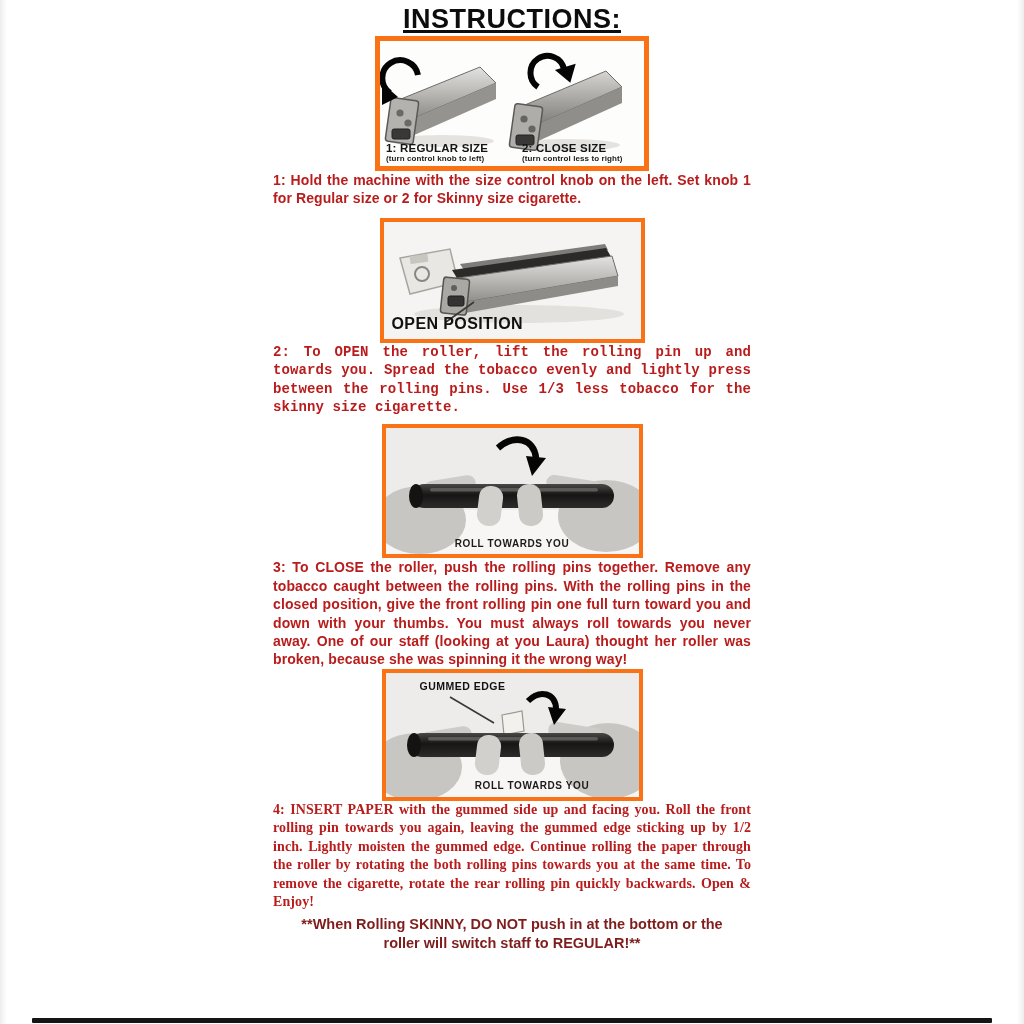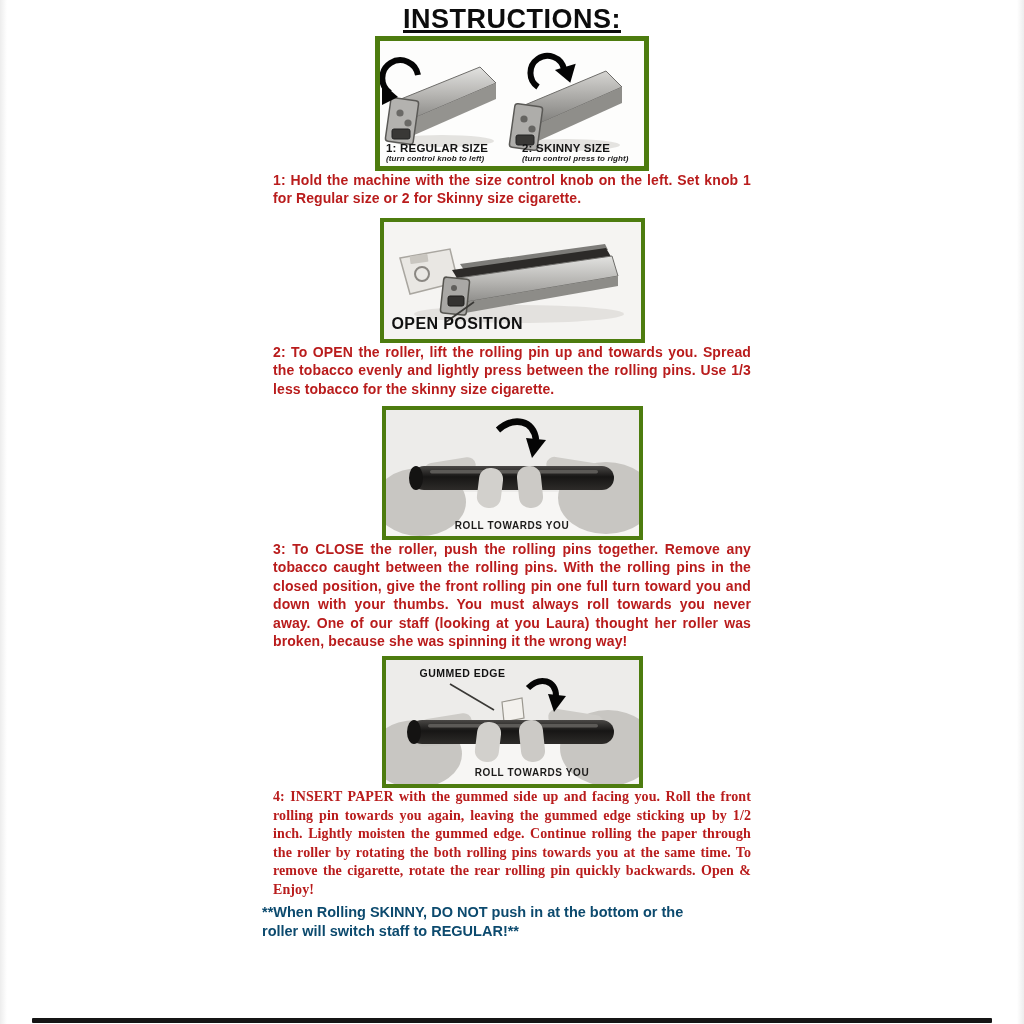--- a/index.html
+++ b/index.html
@@ -7,41 +7,41 @@
   .page{position:relative;width:1024px;height:1024px;background:#ffffff;overflow:hidden;margin:0 auto;}
   .page::before,.page::after{content:"";position:absolute;top:0;bottom:0;width:7px;background:linear-gradient(to right,#ededed,#ffffff);}
   .page::before{left:0;}
   .page::after{right:0;transform:scaleX(-1);}
   h1.title{margin:4px auto 0 auto;text-align:center;font-size:27px;line-height:30px;
     font-weight:bold;letter-spacing:0.5px;color:#0d0d0d;
     text-decoration:underline;text-decoration-thickness:3px;text-underline-offset:2px;}
   p.step{margin:0 auto;color:#b91c1c;font-weight:bold;font-size:14px;line-height:18.4px;
     text-align:justify;letter-spacing:0.1px;width:478px;}
   .t1{margin-top:9px;}
-  .t2{margin-top:7px;}
+  .t2{margin-top:7px;font-family:Liberation Mono, monospace;}
   .t3{margin-top:8px;}
   .t4{margin-top:7px;font-family:Liberation Serif, serif;}
-  figure{position:relative;margin:0 auto;padding:0;background:#fdfdfc;border:4px solid #4d7c0f;box-sizing:border-box;}
+  figure{position:relative;margin:0 auto;padding:0;background:#fdfdfc;border:4px solid #f97316;box-sizing:border-box;}
   .fig1{margin-top:2px;width:274px;height:135px;border-width:5px;}
   .fig2{margin-top:10px;width:265px;height:125px;}
   .fig3{margin-top:8px;width:261px;height:134px;}
-  .fig4{margin-top:6px;width:261px;height:132px;}
+  .fig4{width:261px;height:132px;}
   figure svg{display:block;width:100%;height:100%;}
   .cap{position:absolute;color:#111;font-weight:bold;white-space:nowrap;}
   .fig1-labels{position:absolute;left:6px;right:2px;bottom:3px;display:flex;}
   .fig1-col{flex:0 0 auto;}
   .fig1-col.c1{width:136px;}
   .fig1-title{font-weight:bold;font-size:11.5px;color:#141414;letter-spacing:0.2px;}
-  .fig1-sub{font-weight:bold;font-size:8px;color:#202020;letter-spacing:0.1px;font-style:italic;}
+  .fig1-sub{font-weight:bold;font-size:8px;color:#202020;letter-spacing:0.1px;}
   .cap-open{left:8px;bottom:6px;font-size:16px;letter-spacing:0.4px;}
   .cap-roll3{left:0;right:0;bottom:5px;text-align:center;font-size:10px;letter-spacing:0.6px;color:#1c1b1a;}
   .cap-gummed{left:34px;top:7px;font-size:10.5px;letter-spacing:0.5px;}
   .cap-roll4{left:40px;right:0;bottom:6px;text-align:center;font-size:10px;letter-spacing:0.6px;color:#1c1b1a;}
-  .footer{margin:4px auto 0 auto;width:500px;text-align:left;font-weight:bold;
-    font-size:14.5px;line-height:19px;color:#0c4a6e;}
+  .footer{margin:4px auto 0 auto;width:500px;text-align:center;font-weight:bold;
+    font-size:14.5px;line-height:19px;color:#7f1d1d;}
   .bottom-bar{position:absolute;left:32px;right:32px;bottom:1px;height:5px;background:#151515;border-radius:1px;}
 </style>
 </head>
 <body>
 
 <div class="page">
 
   <h1 class="title">INSTRUCTIONS:</h1>
 
   <figure class="fig1">
@@ -88,22 +88,22 @@
         <path d="M158,46 A17,17 0 1,1 184,28" fill="none" stroke="#050505" stroke-width="6"></path>
         <polygon points="188,20 196,38 176,38" fill="#050505" transform="rotate(40 188 32)"></polygon>
       </g>
     </svg>
     <div class="fig1-labels">
       <div class="fig1-col c1">
         <div class="fig1-title">1: REGULAR SIZE</div>
         <div class="fig1-sub">(turn control knob to left)</div>
       </div>
       <div class="fig1-col">
-        <div class="fig1-title">2: SKINNY SIZE</div>
-        <div class="fig1-sub">(turn control press to right)</div>
+        <div class="fig1-title">2: CLOSE SIZE</div>
+        <div class="fig1-sub">(turn control less to right)</div>
       </div>
     </div>
   </figure>
 
   <p class="step t1">1: Hold the machine with the size control knob on the left. Set knob 1 for Regular size or 2 for Skinny size cigarette.</p>
 
   <figure class="fig2">
     <svg viewBox="0 0 257 117">
       <rect x="0" y="0" width="257" height="117" fill="#f5f4f2"></rect>
       <ellipse cx="135" cy="92" rx="105" ry="9" fill="#e3e1de"></ellipse>

